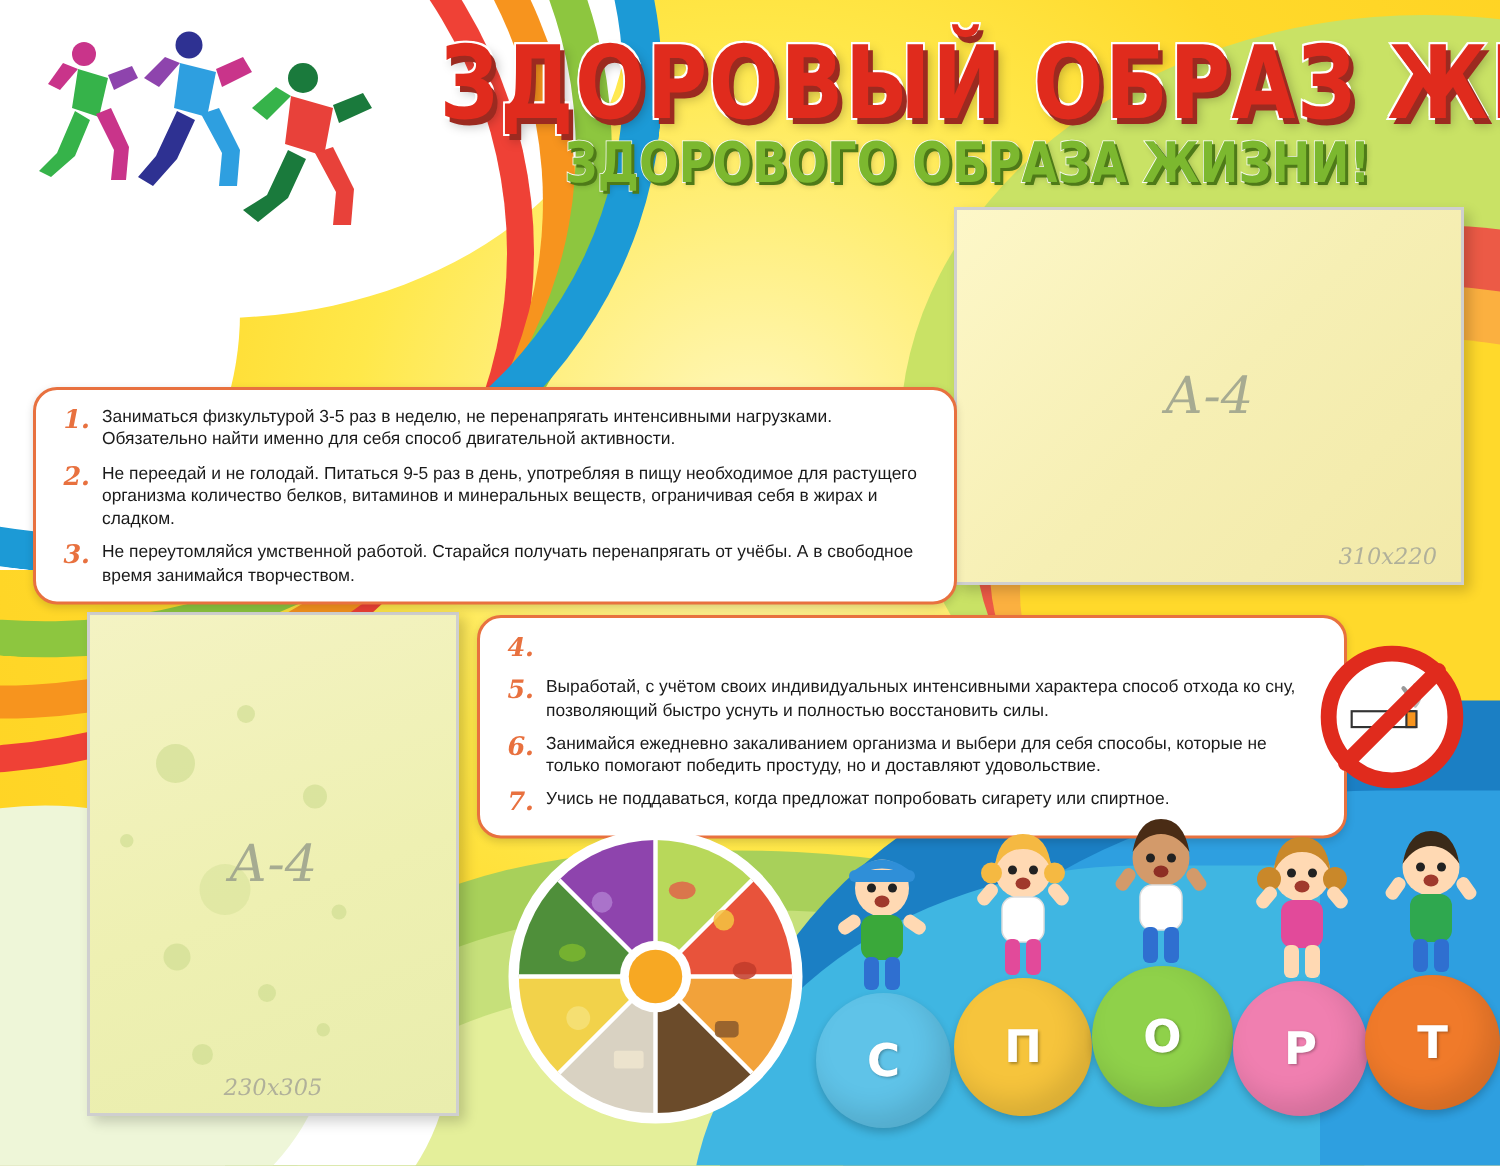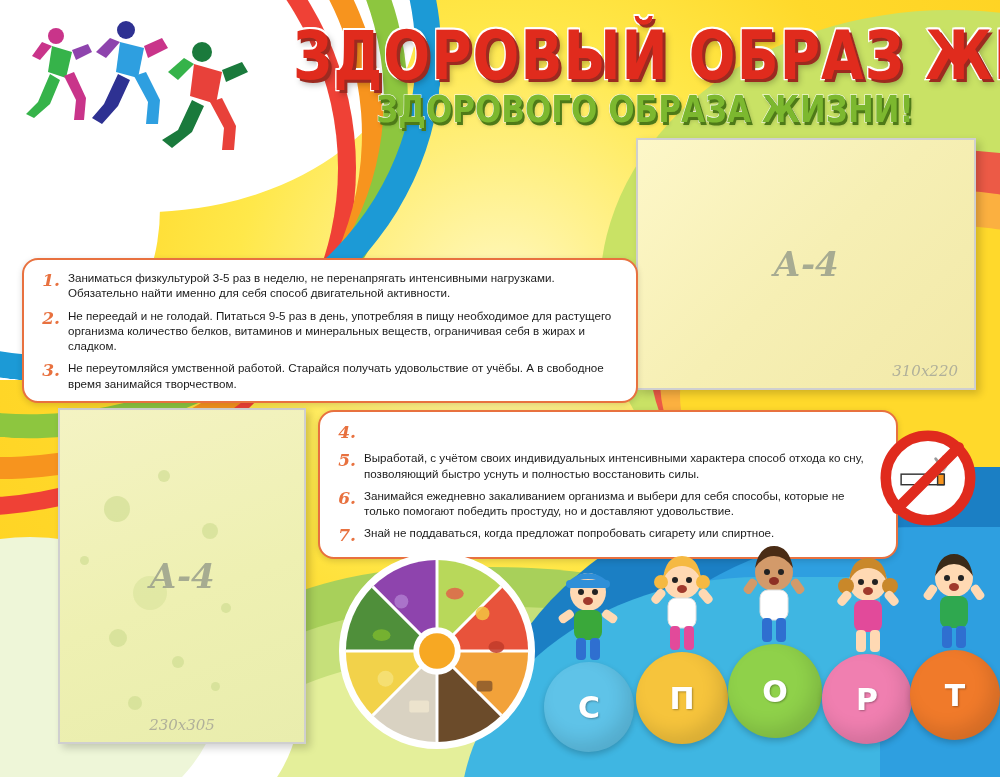--- a/index.html
+++ b/index.html
@@ -282,21 +282,21 @@
     background: linear-gradient(135deg, #fdf7c8 0%, #f6efb4 50%, #f2e9a8 100%);
   }
   #ph-left {
     left: 58px; top: 408px;
     width: 244px; height: 332px;
     background: linear-gradient(160deg, #f4f3c3 0%, #eef0b2 55%, #e9edad 100%);
   }
   .ph-label {
     font-family: "DejaVu Serif", serif;
     font-style: italic;
-    font-weight: bold;
+    font-weight: normal;
     font-size: 34px;
     color: #9aa08c;
     opacity: .85;
   }
   .ph-size {
     position: absolute;
     bottom: 8px;
     right: 16px;
     font-family: "DejaVu Serif", serif;
     font-style: italic;
@@ -436,39 +436,39 @@
     <div class="rule">
       <div class="rule-num">1.</div>
       <div class="rule-text">Заниматься физкультурой 3-5 раз в неделю, не перенапрягать интенсивными нагрузками. Обязательно найти именно для себя способ двигательной активности.</div>
     </div>
     <div class="rule">
       <div class="rule-num">2.</div>
       <div class="rule-text">Не переедай и не голодай. Питаться 9-5 раз в день, употребляя в пищу необходимое для растущего организма количество белков, витаминов и минеральных веществ, ограничивая себя в жирах и сладком.</div>
     </div>
     <div class="rule">
       <div class="rule-num">3.</div>
-      <div class="rule-text">Не переутомляйся умственной работой. Старайся получать удовольствие от учёбы. А в свободное время занимайся творчеством.</div>
+      <div class="rule-text">Не переутомляйся умственной работой. Старайся получать перенапрягать от учёбы. А в свободное время занимайся творчеством.</div>
     </div>
   </div>
 
   <div class="rules-box" id="rules-bottom">
     <div class="rule">
       <div class="rule-num">4.</div>
     </div>
     <div class="rule">
       <div class="rule-num">5.</div>
       <div class="rule-text">Выработай, с учётом своих индивидуальных интенсивными характера способ отхода ко сну, позволяющий быстро уснуть и полностью восстановить силы.</div>
     </div>
     <div class="rule">
       <div class="rule-num">6.</div>
       <div class="rule-text">Занимайся ежедневно закаливанием организма и выбери для себя способы, которые не только помогают победить простуду, но и доставляют удовольствие.</div>
     </div>
     <div class="rule">
       <div class="rule-num">7.</div>
-      <div class="rule-text">Знай не поддаваться, когда предложат попробовать сигарету или спиртное.</div>
+      <div class="rule-text">Учись не поддаваться, когда предложат попробовать сигарету или спиртное.</div>
     </div>
   </div>
 
   <svg class="no-smoking" viewBox="0 0 100 100">
     <circle cx="50" cy="50" r="44" fill="#ffffff"></circle>
     <circle cx="50" cy="50" r="44" fill="none" stroke="#e02b1d" stroke-width="11"></circle>
     <rect x="22" y="46" width="44" height="11" fill="#ffffff" stroke="#333" stroke-width="1.5"></rect>
     <rect x="60" y="46" width="7" height="11" fill="#f7941e" stroke="#333" stroke-width="1.5"></rect>
     <path d="M58 30 q6 6 0 12" stroke="#999" stroke-width="3" fill="none" stroke-linecap="round"></path>
     <path d="M66 28 q6 7 0 14" stroke="#bbb" stroke-width="3" fill="none" stroke-linecap="round"></path>

